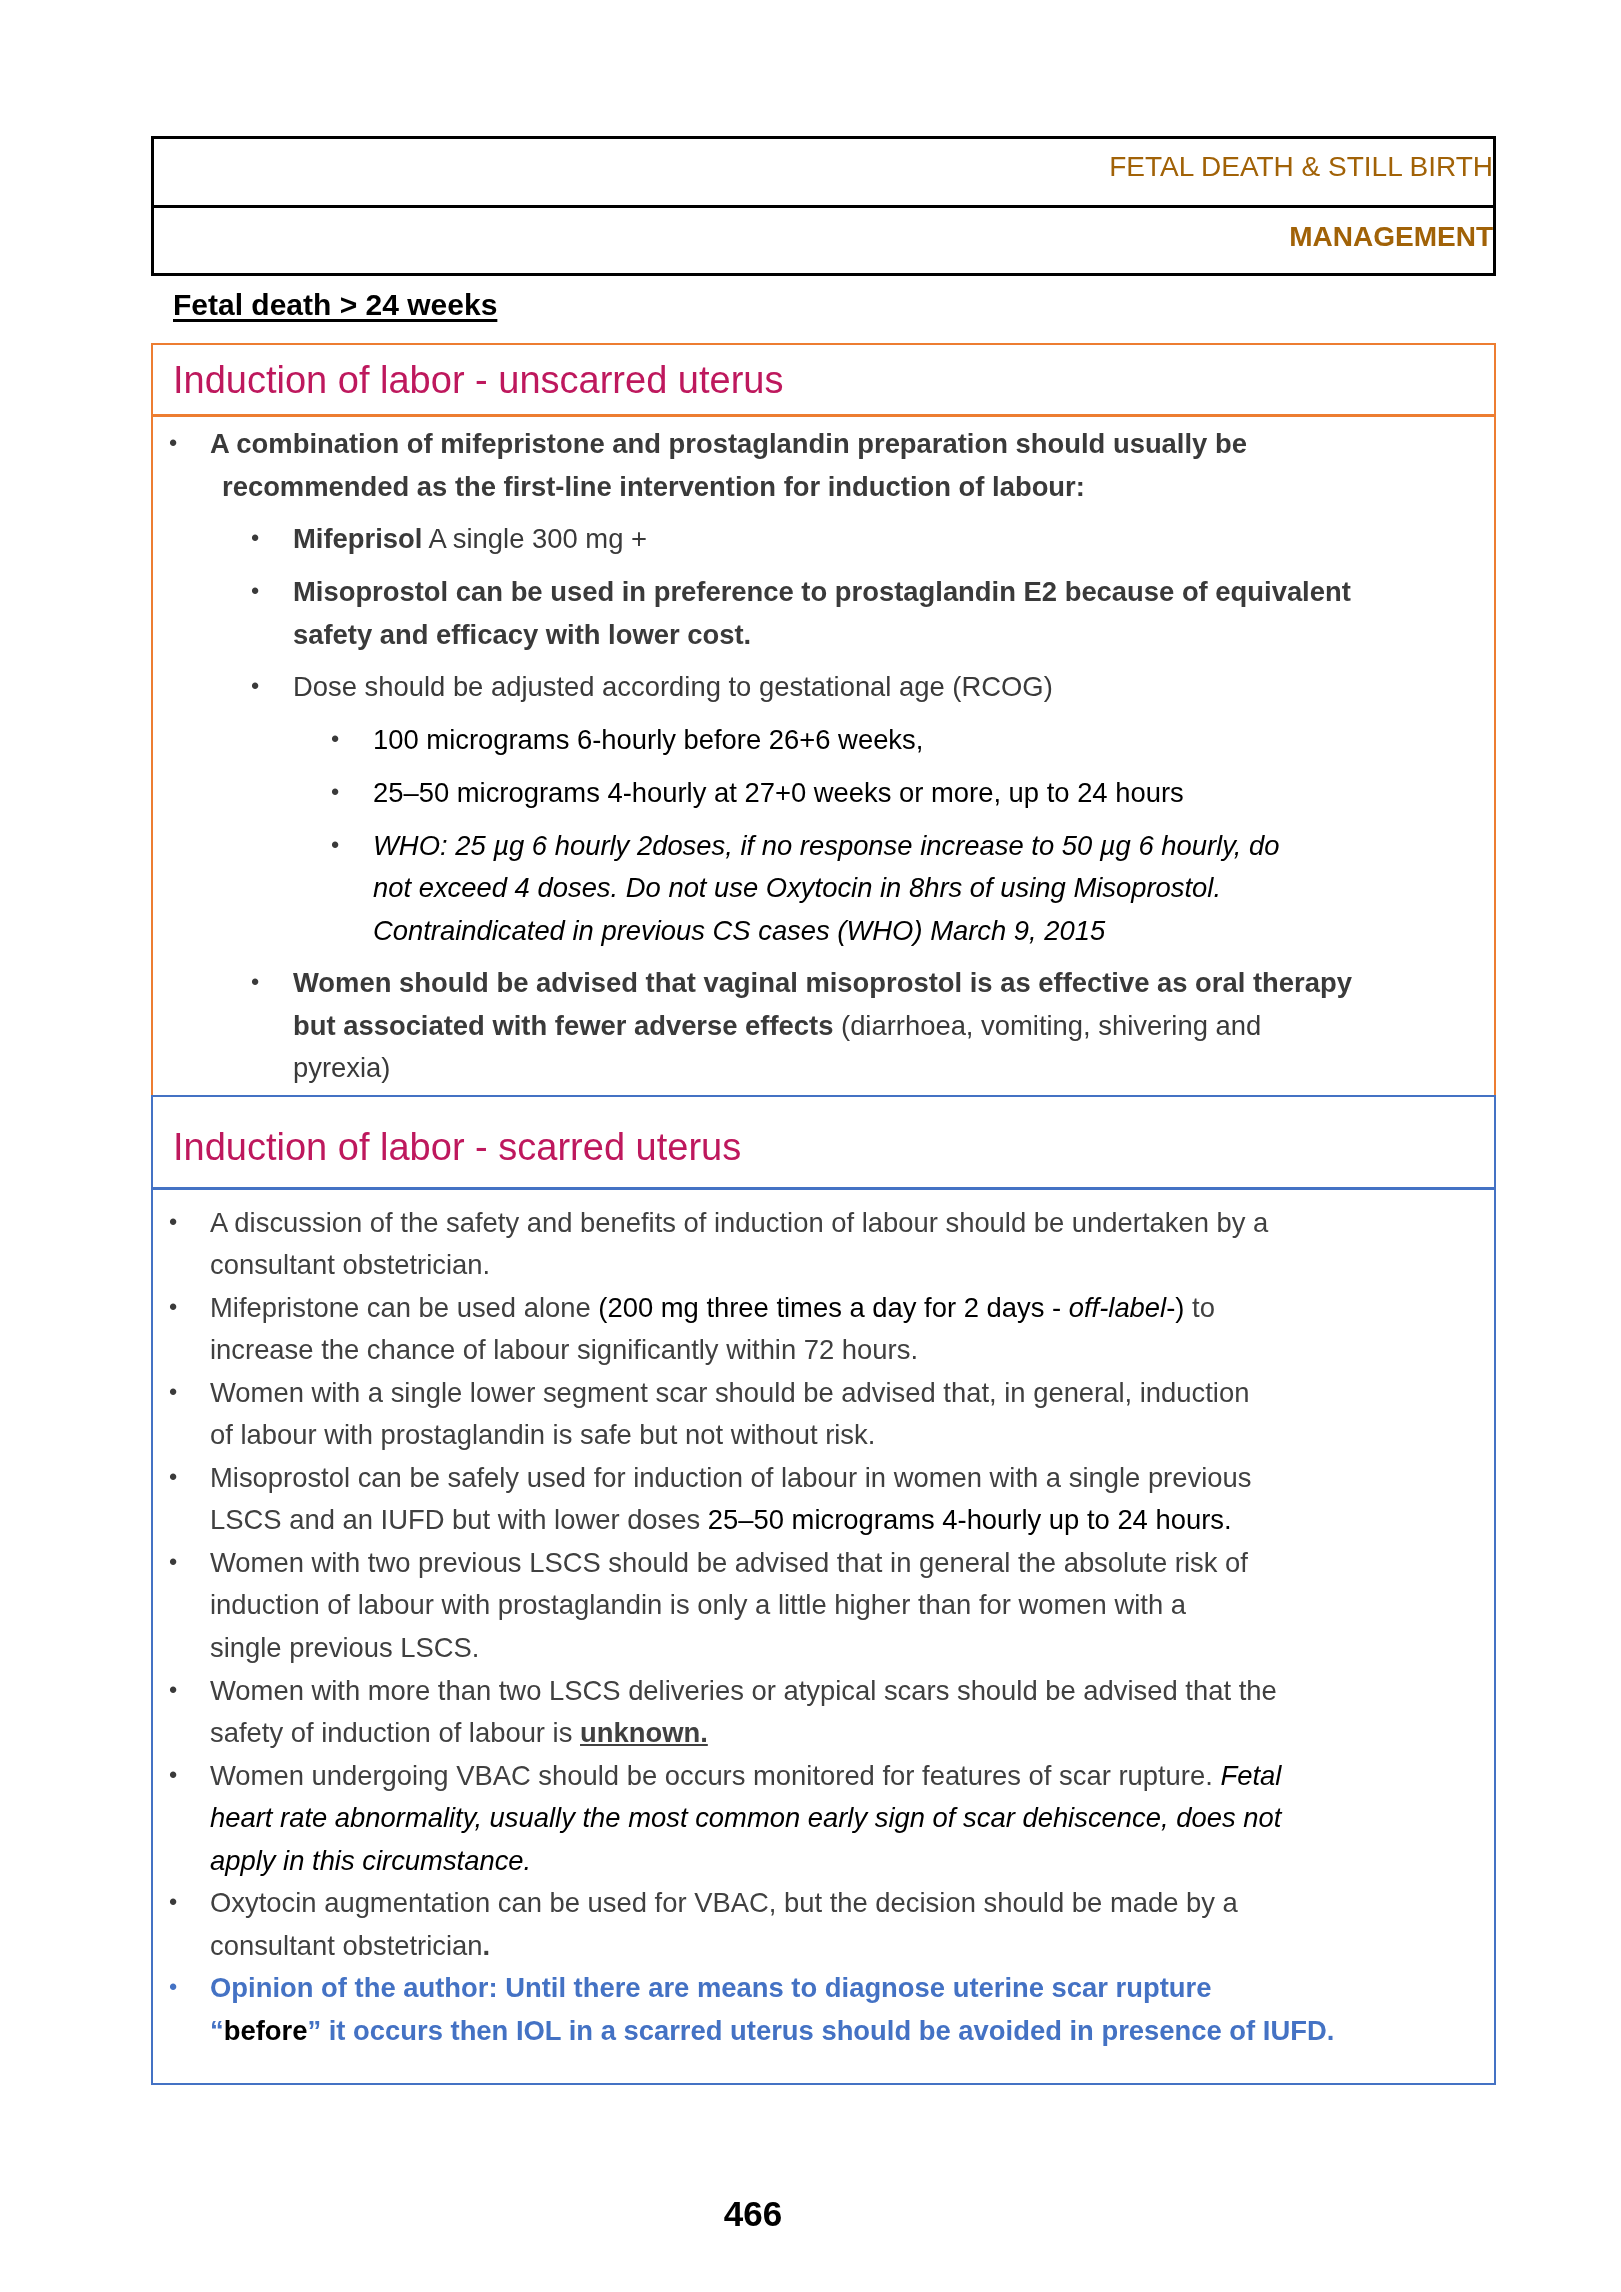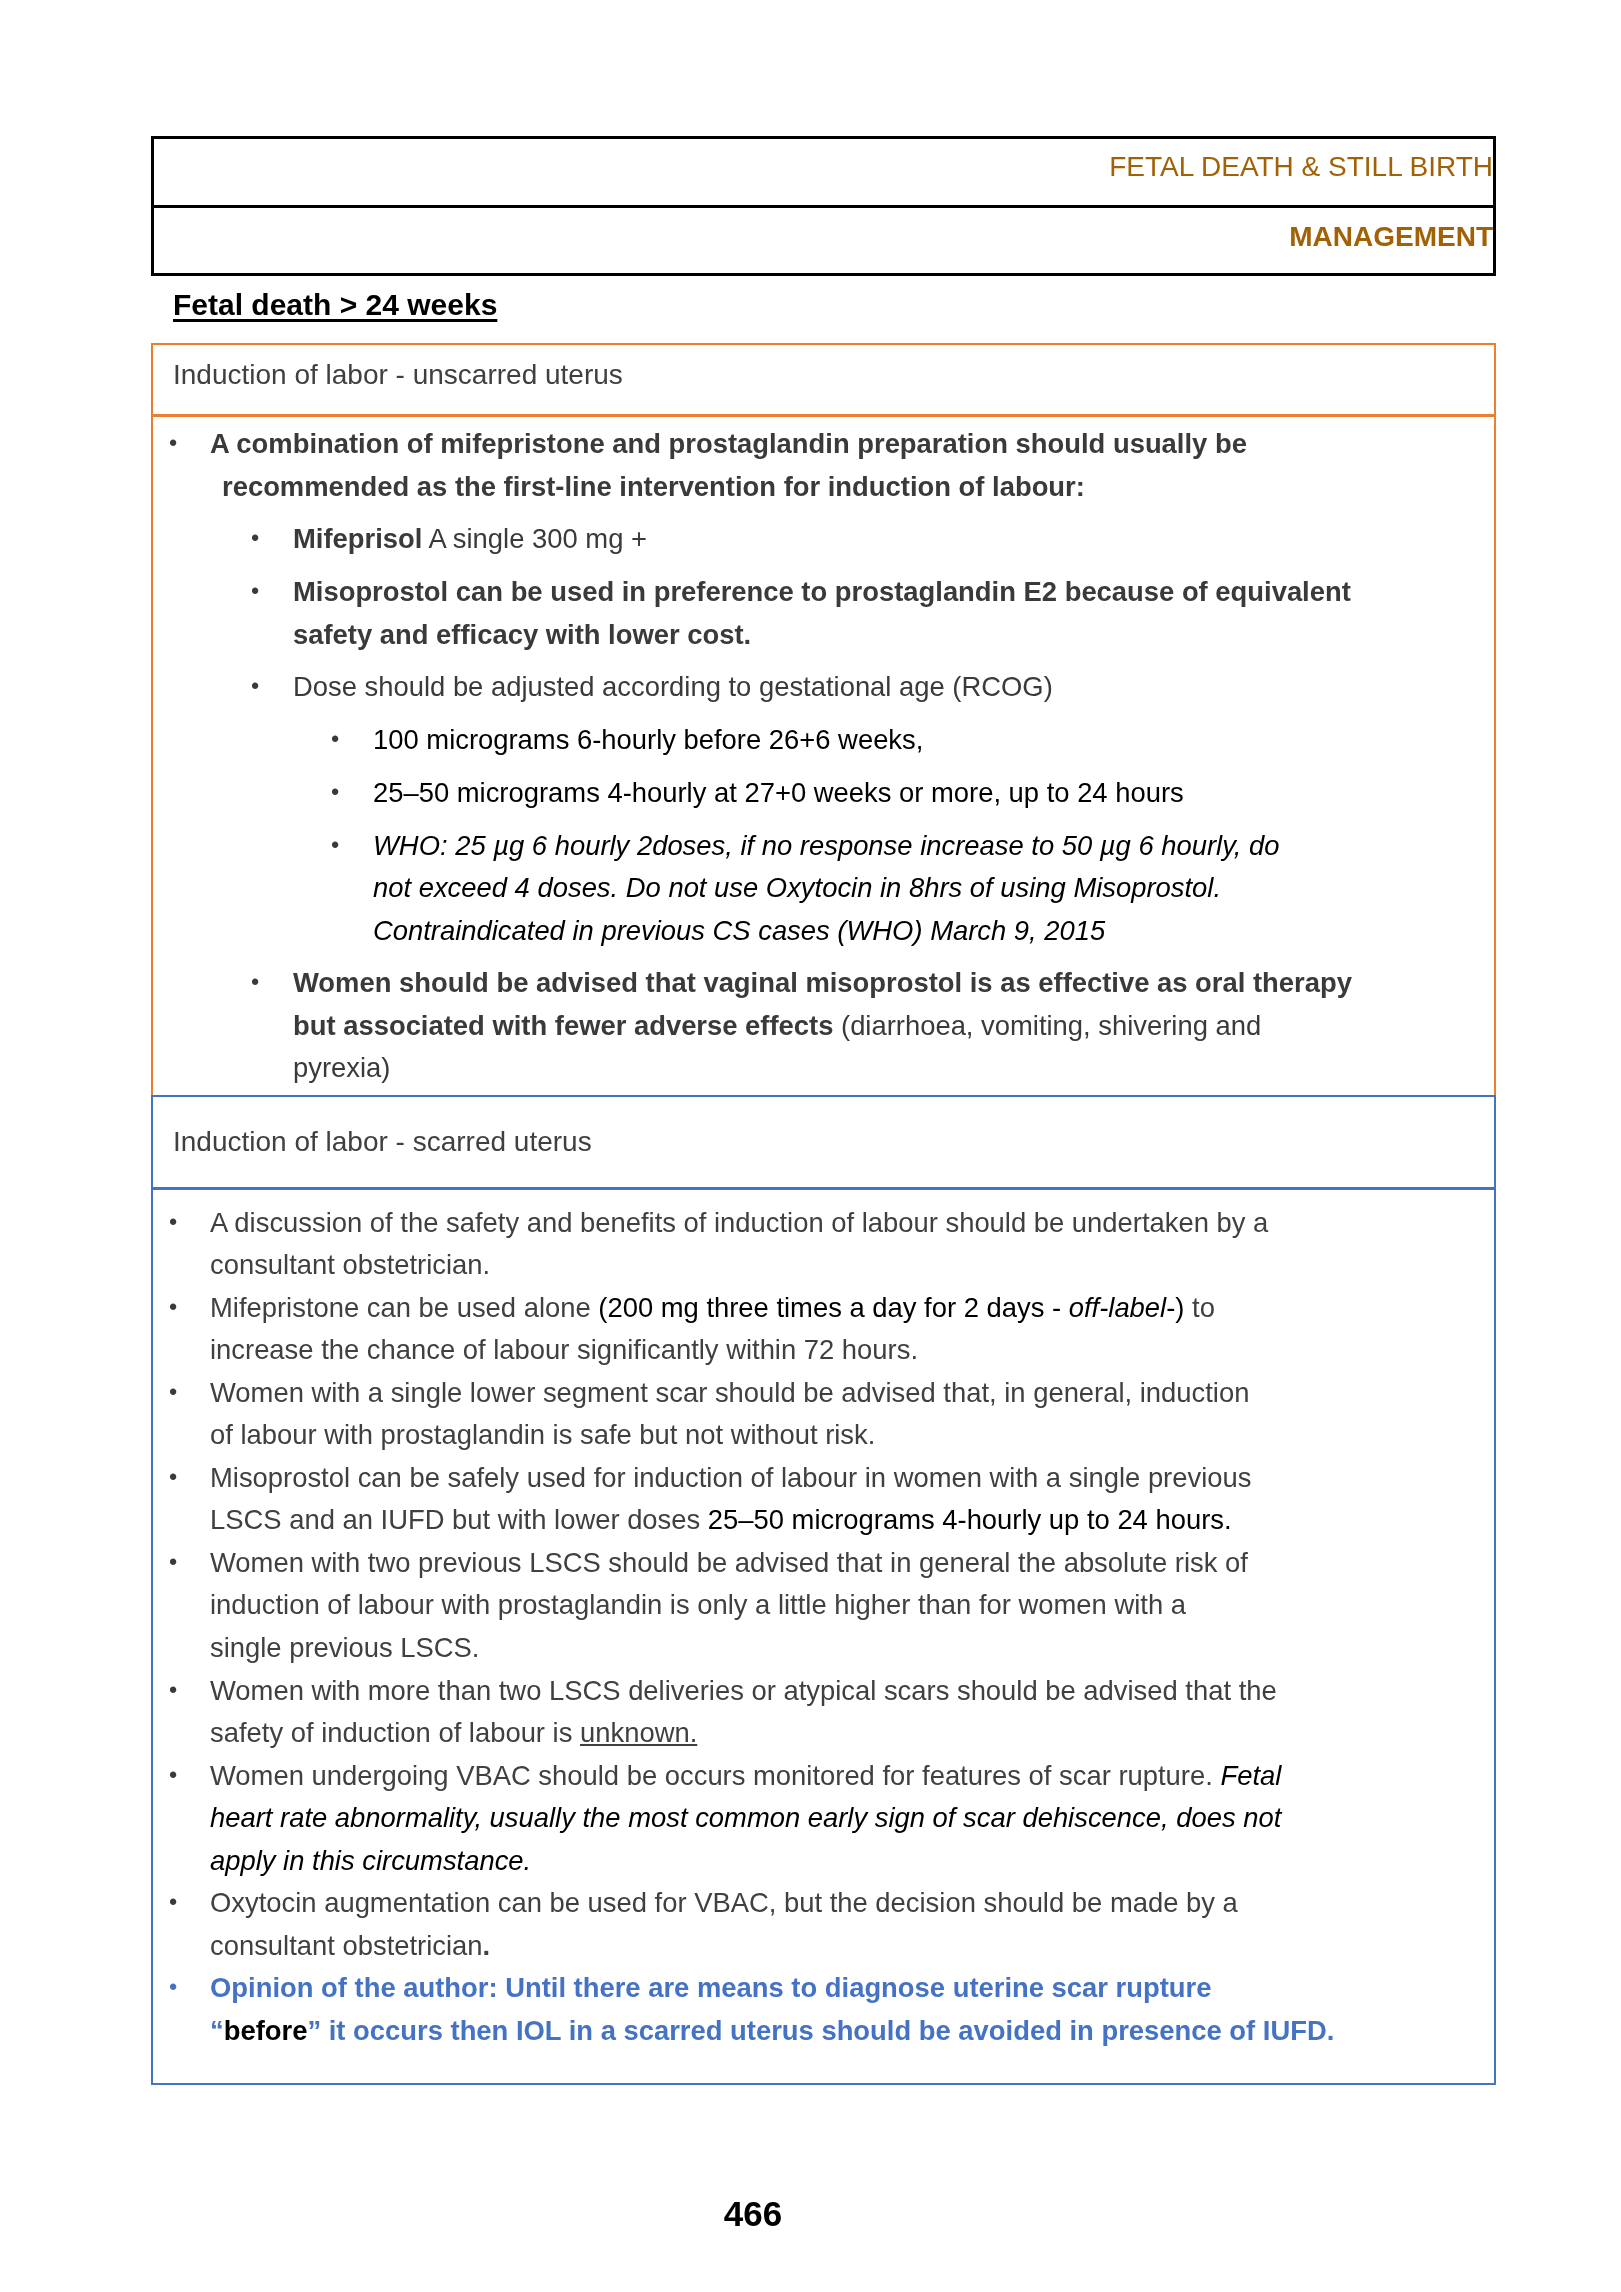--- a/index.html
+++ b/index.html
@@ -13,27 +13,27 @@
   #title-sub { top: 82px; font-size: 28px; font-weight: bold; }
 
   #section-heading { position: absolute; left: 173px; top: 288px; font-size: 30px; font-weight: bold;
                      text-decoration: underline; text-decoration-thickness: 2.9px; text-underline-offset: 3.9px; color: #000; }
 
   #orange-box { left: 151px; top: 343px; width: 1345px; height: 755px; border: 2.9px solid #ED7D31; border-bottom: none; }
   #orange-divider { position: absolute; left: 0; right: 0; top: 69px; height: 2.9px; background: #ED7D31; }
   #blue-box { left: 151px; top: 1095px; width: 1345px; height: 990px; border: 2.9px solid #4472C4; }
   #blue-divider { position: absolute; left: 0; right: 0; top: 90px; height: 2.9px; background: #4472C4; }
 
-  .section-title { position: absolute; left: 173px; font-size: 28px; color: #404040; white-space: nowrap; }
+  .section-title { position: absolute; left: 173px; font-size: 38px; color: #be185d; white-space: nowrap; }
 
   .line { position: absolute; white-space: nowrap; font-size: 27.4px; line-height: 35px; color: #3a3a3a; }
   .line.gray { color: #404040; }
   .seg.b { font-weight: bold; }
   .seg.i { font-style: italic; }
-  .seg.u { text-decoration: underline; }
+  .seg.u { text-decoration: underline; font-weight: bold; }
   .seg.black { color: #000; }
   .seg.blue { color: #4472C4; }
   .bullet { position: absolute; font-size: 23.5px; line-height: 35px; color: #3a3a3a; }
   .bullet.blue { color: #4472C4; }
 
   #page-number { position: absolute; left: 0; width: 1506px; top: 2194px; text-align: center;
                  font-size: 35px; font-weight: bold; color: #000; }
 </style>
 </head>
 <body>

